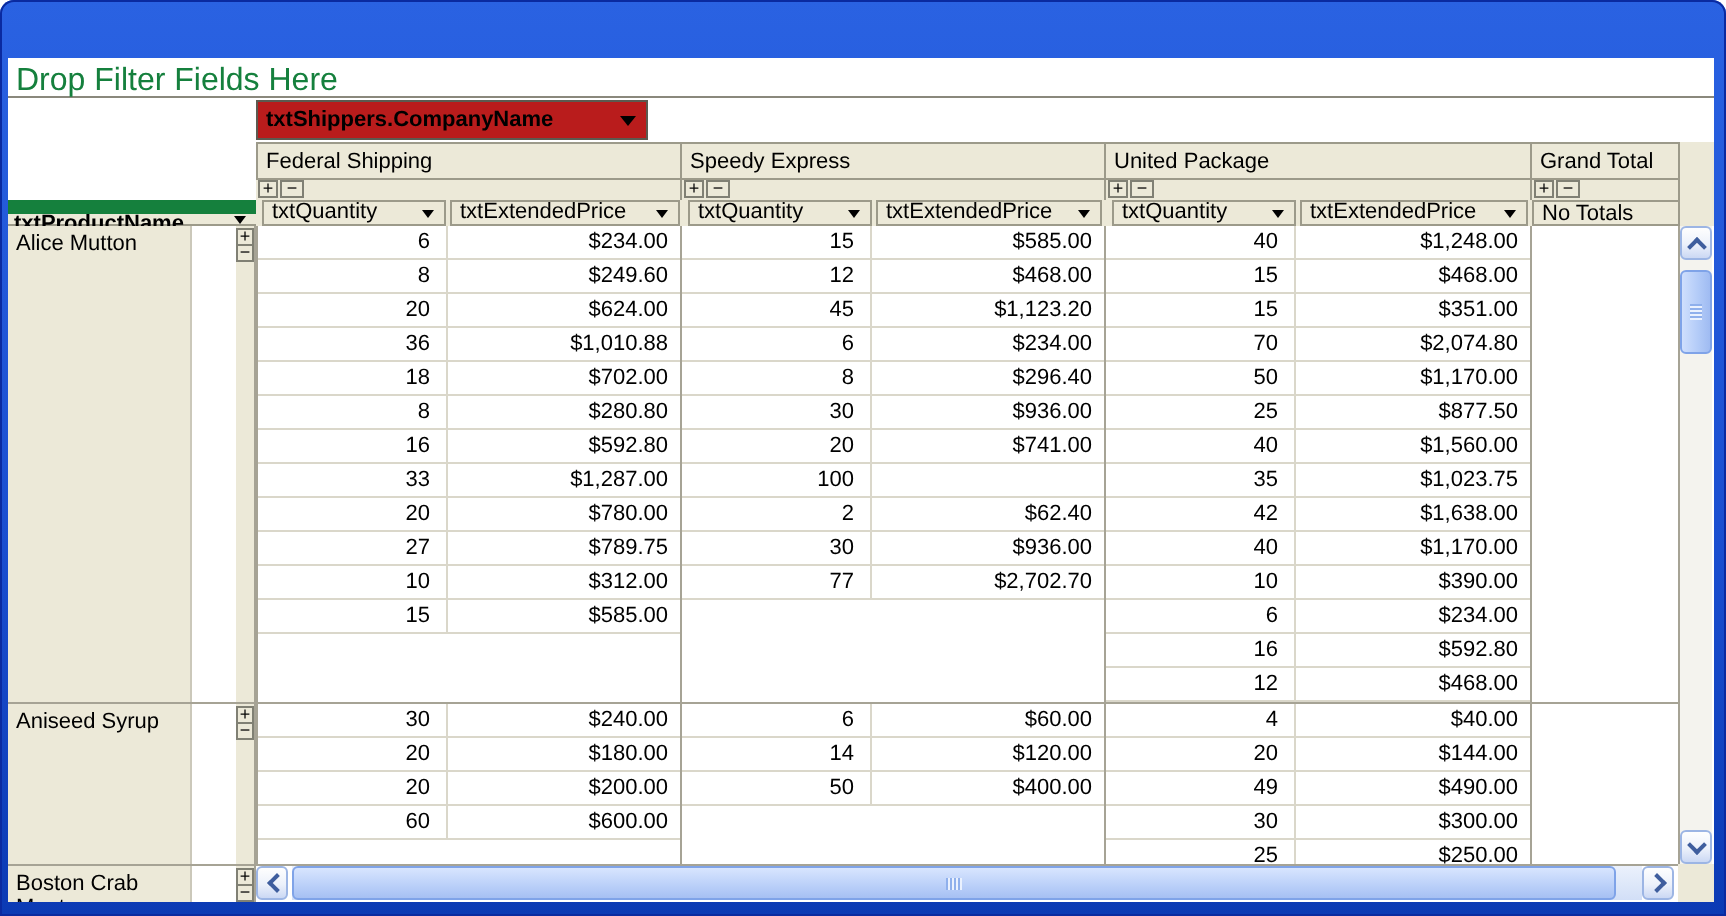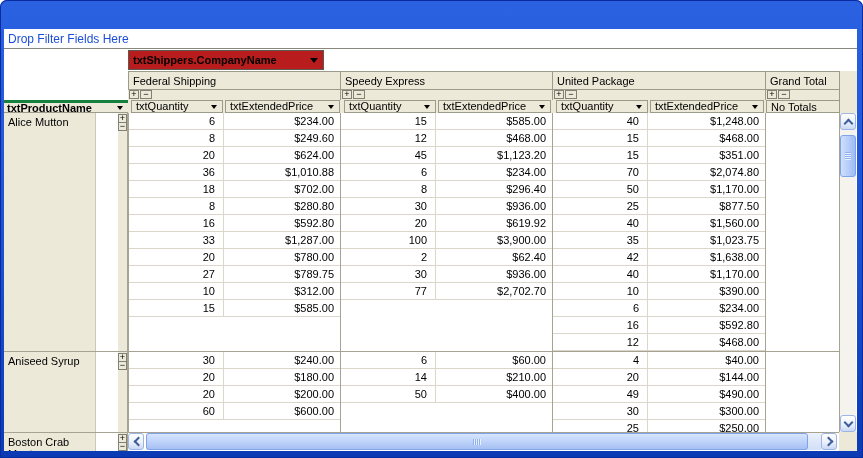--- a/index.html
+++ b/index.html
@@ -18,42 +18,42 @@
   .tb{position:relative;width:21px;height:21px;border:1px solid #fff;border-radius:3px;box-sizing:border-box;box-shadow:inset 1px 1px 1px rgba(255,255,255,.45);}
   .tb.minmax{background:linear-gradient(135deg,#8BADF4 0%,#3E6AE0 55%,#2750C6 100%);}
   .tb.close{background:linear-gradient(135deg,#F4AE96 0%,#DF6548 50%,#BC3418 100%);}
   .g-min{position:absolute;left:4px;bottom:4px;width:9px;height:3px;background:#fff;}
   .g-max{position:absolute;left:4px;top:4px;width:11px;height:10px;border:1px solid #fff;border-top-width:3px;box-sizing:border-box;}
   .g-x{position:absolute;left:3px;top:8px;width:13px;height:3px;background:#fff;border-radius:1px;}
   .rot45{transform:rotate(45deg);} .rotm45{transform:rotate(-45deg);}
   
   .content{position:absolute;left:4px;top:29px;width:853px;height:422px;background:#fff;overflow:hidden;font-size:11px;color:#000;}
   .filterbar{left:0;top:0;width:853px;height:20px;background:#fff;border-bottom:1px solid #8A887C;box-sizing:border-box;}
-  .filterbar span{position:absolute;left:4px;top:3px;color:#1d4ed8;font-size:12px;}
+  .filterbar span{position:absolute;left:4px;top:3px;color:#15803d;font-size:16px;}
   .beigefill{background:#ECE9D8;}
   .hdrfillR{left:836px;top:42px;width:17px;height:42px;}
   
   .colfield{left:124px;top:21px;width:196px;height:20px;background:#b91c1c;border:1px solid #5C5A50;box-sizing:border-box;font-weight:bold;padding:3px 0 0 4px;}
   
   .ghdr{top:42px;height:19px;background:#ECE9D8;border:1px solid #9C9A8A;border-left:none;box-sizing:border-box;padding:3px 0 0 4px;}
   .ghdr.first{border-left:1px solid #9C9A8A;}
   .gx0{left:124px;width:213px;} .gx1{left:337px;width:212px;} .gx2{left:549px;width:213px;} .gx3{left:762px;width:74px;}
   
   .pmrow{top:61px;height:10px;background:#ECE9D8;border-right:1px solid #9C9A8A;box-sizing:border-box;}
   .pm{display:inline-block;vertical-align:top;width:10px;height:9px;margin-left:1px;border:1px solid #808074;background:#ECE9D8;box-sizing:border-box;font-size:9px;line-height:6px;text-align:center;}
   .pm.w{width:12px;}
   .pm-p::before{content:"+";} .pm-m::before{content:"\2212";}
   
   .frowbg{left:124px;top:71px;width:729px;height:13px;}
   .fhdr{top:71px;height:13px;background:#ECE9D8;border:1px solid #9C9A8A;box-sizing:border-box;padding:0 0 0 4px;line-height:11px;}
   .fq0{left:127px;width:92px;} .fp0{left:221px;width:115px;}
   .fq1{left:340px;width:92px;} .fp1{left:434px;width:113px;}
   .fq2{left:552px;width:92px;} .fp2{left:646px;width:114px;}
   .fgt{left:762px;width:74px;padding-top:1px;}
-  .rowfield{left:0;top:71px;width:124px;height:13px;background:#ECE9D8;border-top:3px solid #15803d;border-bottom:1px solid #9C9A8A;box-sizing:border-box;font-weight:bold;line-height:11px;padding-left:3px;}
+  .rowfield{left:0;top:71px;width:124px;height:13px;background:#ECE9D8;border-top:7px solid #15803d;border-bottom:1px solid #9C9A8A;box-sizing:border-box;font-weight:bold;line-height:11px;padding-left:3px;}
   .dd{position:absolute;right:5px;top:50%;margin-top:-2px;width:0;height:0;border-left:4px solid transparent;border-right:4px solid transparent;border-top:5px solid #000;}
   .dd.sm{border-left-width:3px;border-right-width:3px;border-top-width:4px;}
   
   .s0{top:84px;height:238px;} .s1{top:323px;height:80px;}
   .pcell{left:0;width:92px;background:#ECE9D8;border-right:1px solid #CBC8BA;box-sizing:border-box;padding:3px 0 0 4px;}
   .xstrip{left:114px;width:10px;background:#ECE9D8;border-right:1px solid #A6A395;box-sizing:border-box;}
   .xbtn{display:block;width:9px;height:9px;border:1px solid #808074;background:#ECE9D8;box-sizing:border-box;font-size:9px;line-height:6px;text-align:center;margin-top:-1px;}
   .xbtn:first-child{margin-top:1px;}
   .gdata{background:#fff;border-right:1px solid #A6A395;box-sizing:border-box;overflow:hidden;}
   .gdata.first{border-left:1px solid #A6A395;}
@@ -200,25 +200,24 @@
           <div class="drow">
             <span class="dq">8</span>
             <span class="dp">$296.40</span>
           </div>
           <div class="drow">
             <span class="dq">30</span>
             <span class="dp">$936.00</span>
           </div>
           <div class="drow">
             <span class="dq">20</span>
-            <span class="dp">$619.92</span>
+            <span class="dp">$741.00</span>
           </div>
           <div class="drow">
             <span class="dq">100</span>
-            <span class="dp">$3,900.00</span>
           </div>
           <div class="drow">
             <span class="dq">2</span>
             <span class="dp">$62.40</span>
           </div>
           <div class="drow">
             <span class="dq">30</span>
             <span class="dp">$936.00</span>
           </div>
           <div class="drow">
@@ -311,21 +310,21 @@
             <span class="dp">$600.00</span>
           </div>
         </div>
       <div class="abs gdata gx1 s1">
           <div class="drow">
             <span class="dq">6</span>
             <span class="dp">$60.00</span>
           </div>
           <div class="drow">
             <span class="dq">14</span>
-            <span class="dp">$210.00</span>
+            <span class="dp">$120.00</span>
           </div>
           <div class="drow">
             <span class="dq">50</span>
             <span class="dp">$400.00</span>
           </div>
         </div>
       <div class="abs gdata gx2 s1">
           <div class="drow">
             <span class="dq">4</span>
             <span class="dp">$40.00</span>

